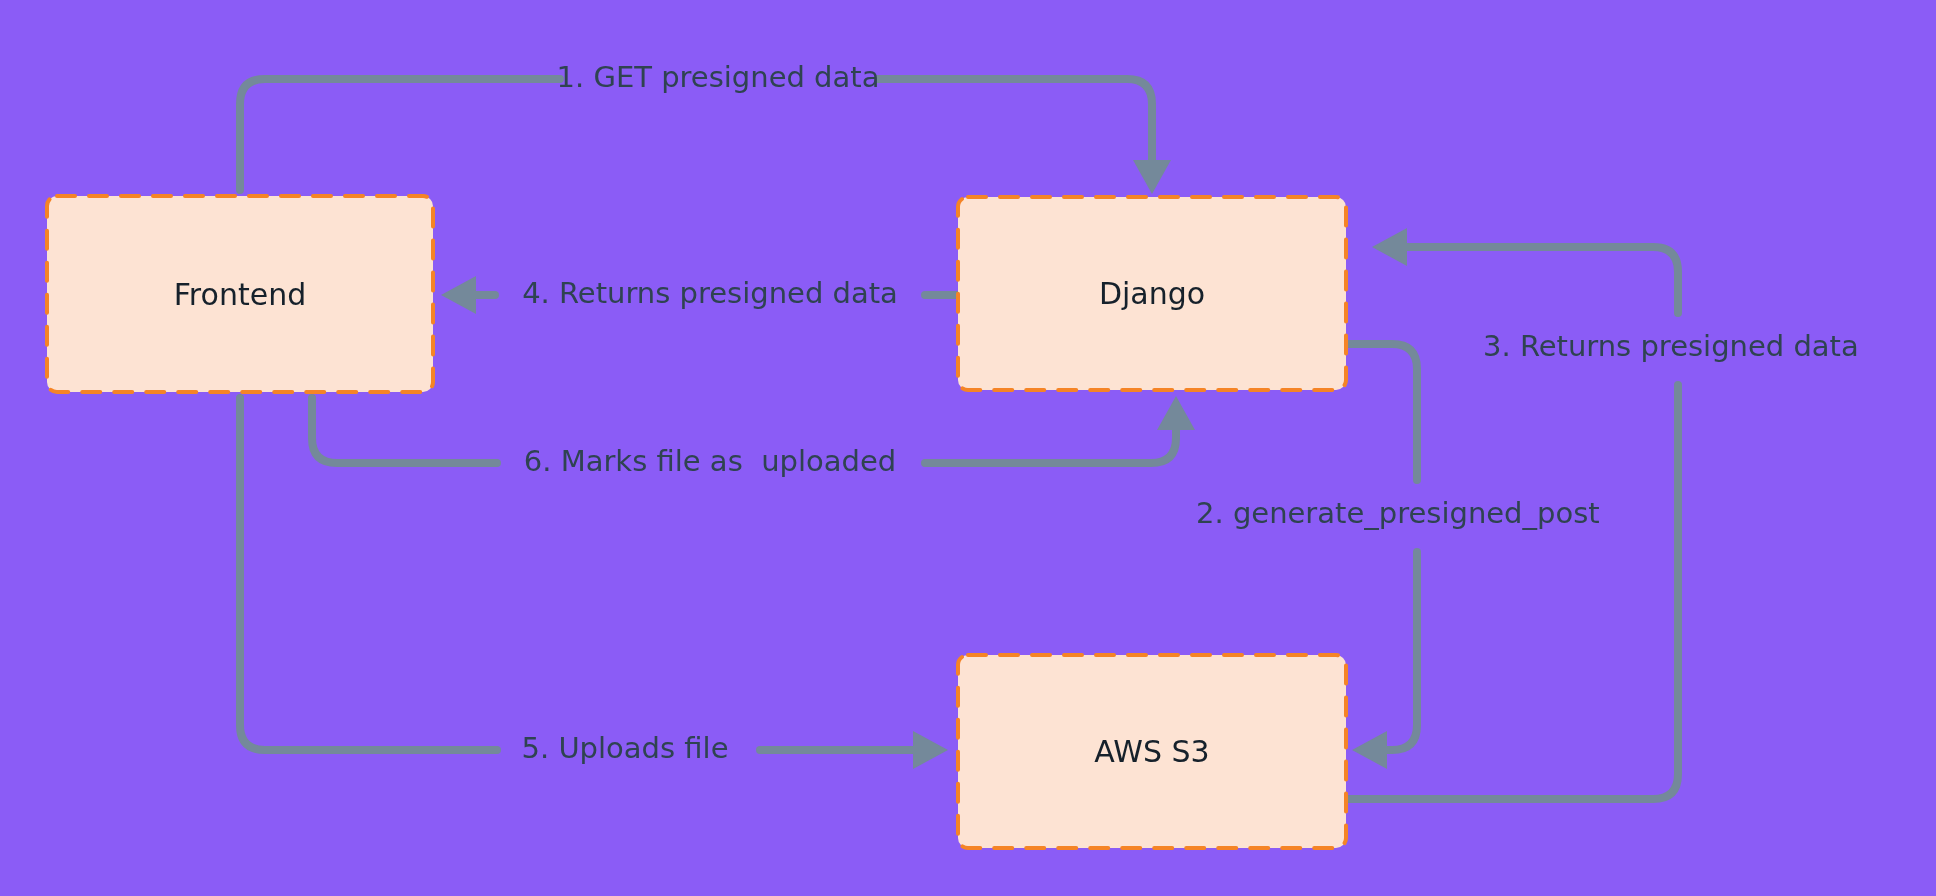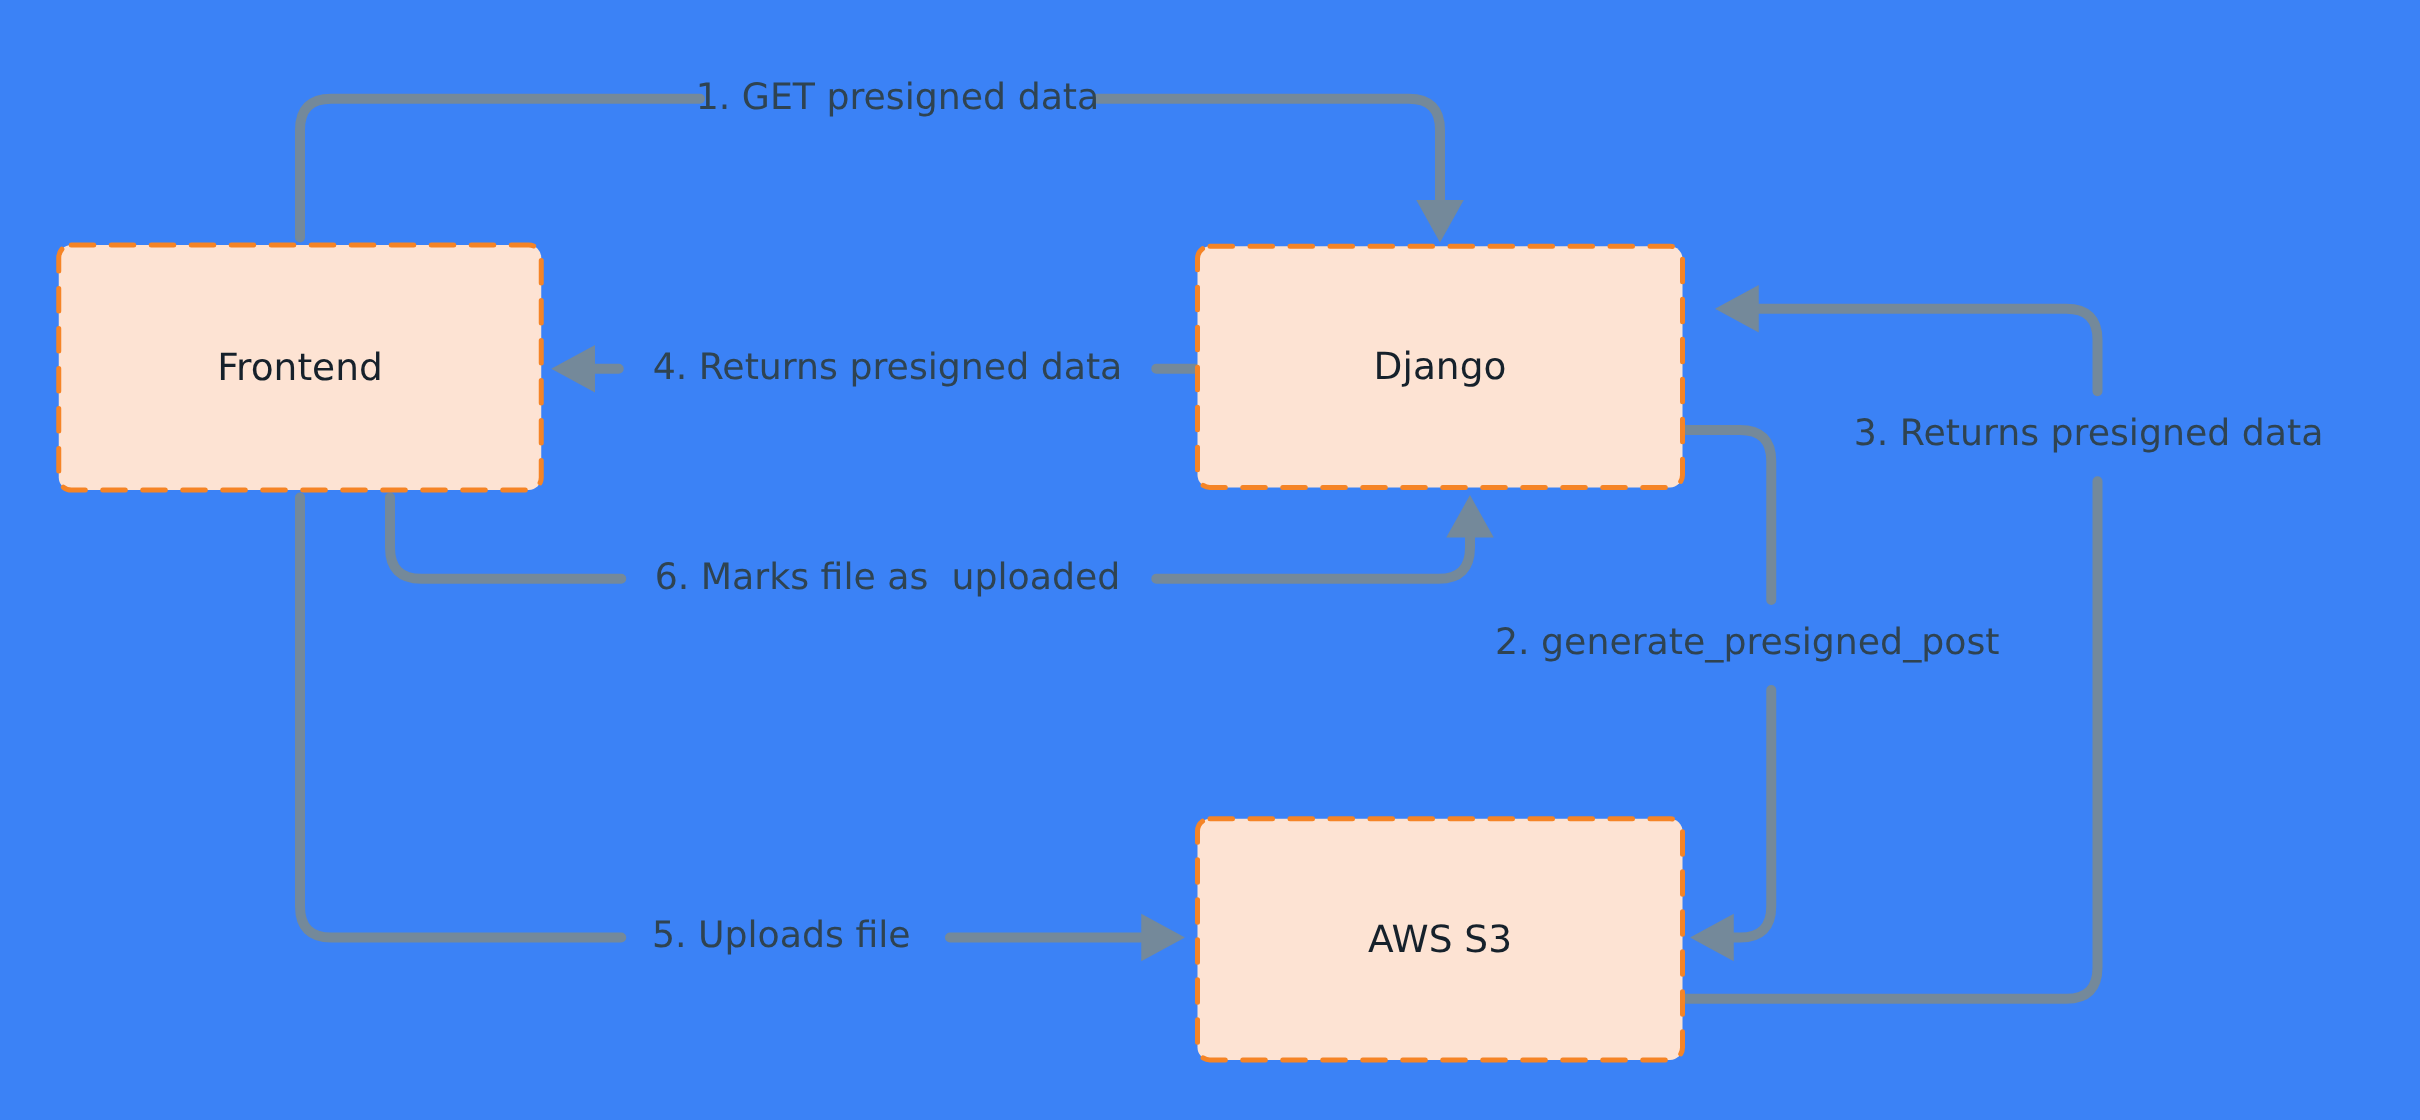--- a/index.html
+++ b/index.html
@@ -10,21 +10,21 @@
   body {
     width: 1936px;
     height: 896px;
     overflow: hidden;
     font-family: "DejaVu Sans", "Liberation Sans", sans-serif;
   }
   #diagram-root {
     position: relative;
     width: 1936px;
     height: 896px;
-    background: #3b82f6;
+    background: #8b5cf6;
   }
   svg.diagram-canvas {
     position: absolute;
     top: 0; left: 0;
     width: 1936px;
     height: 896px;
     display: block;
   }
   .node-rect {
     fill: #fde3d3;

